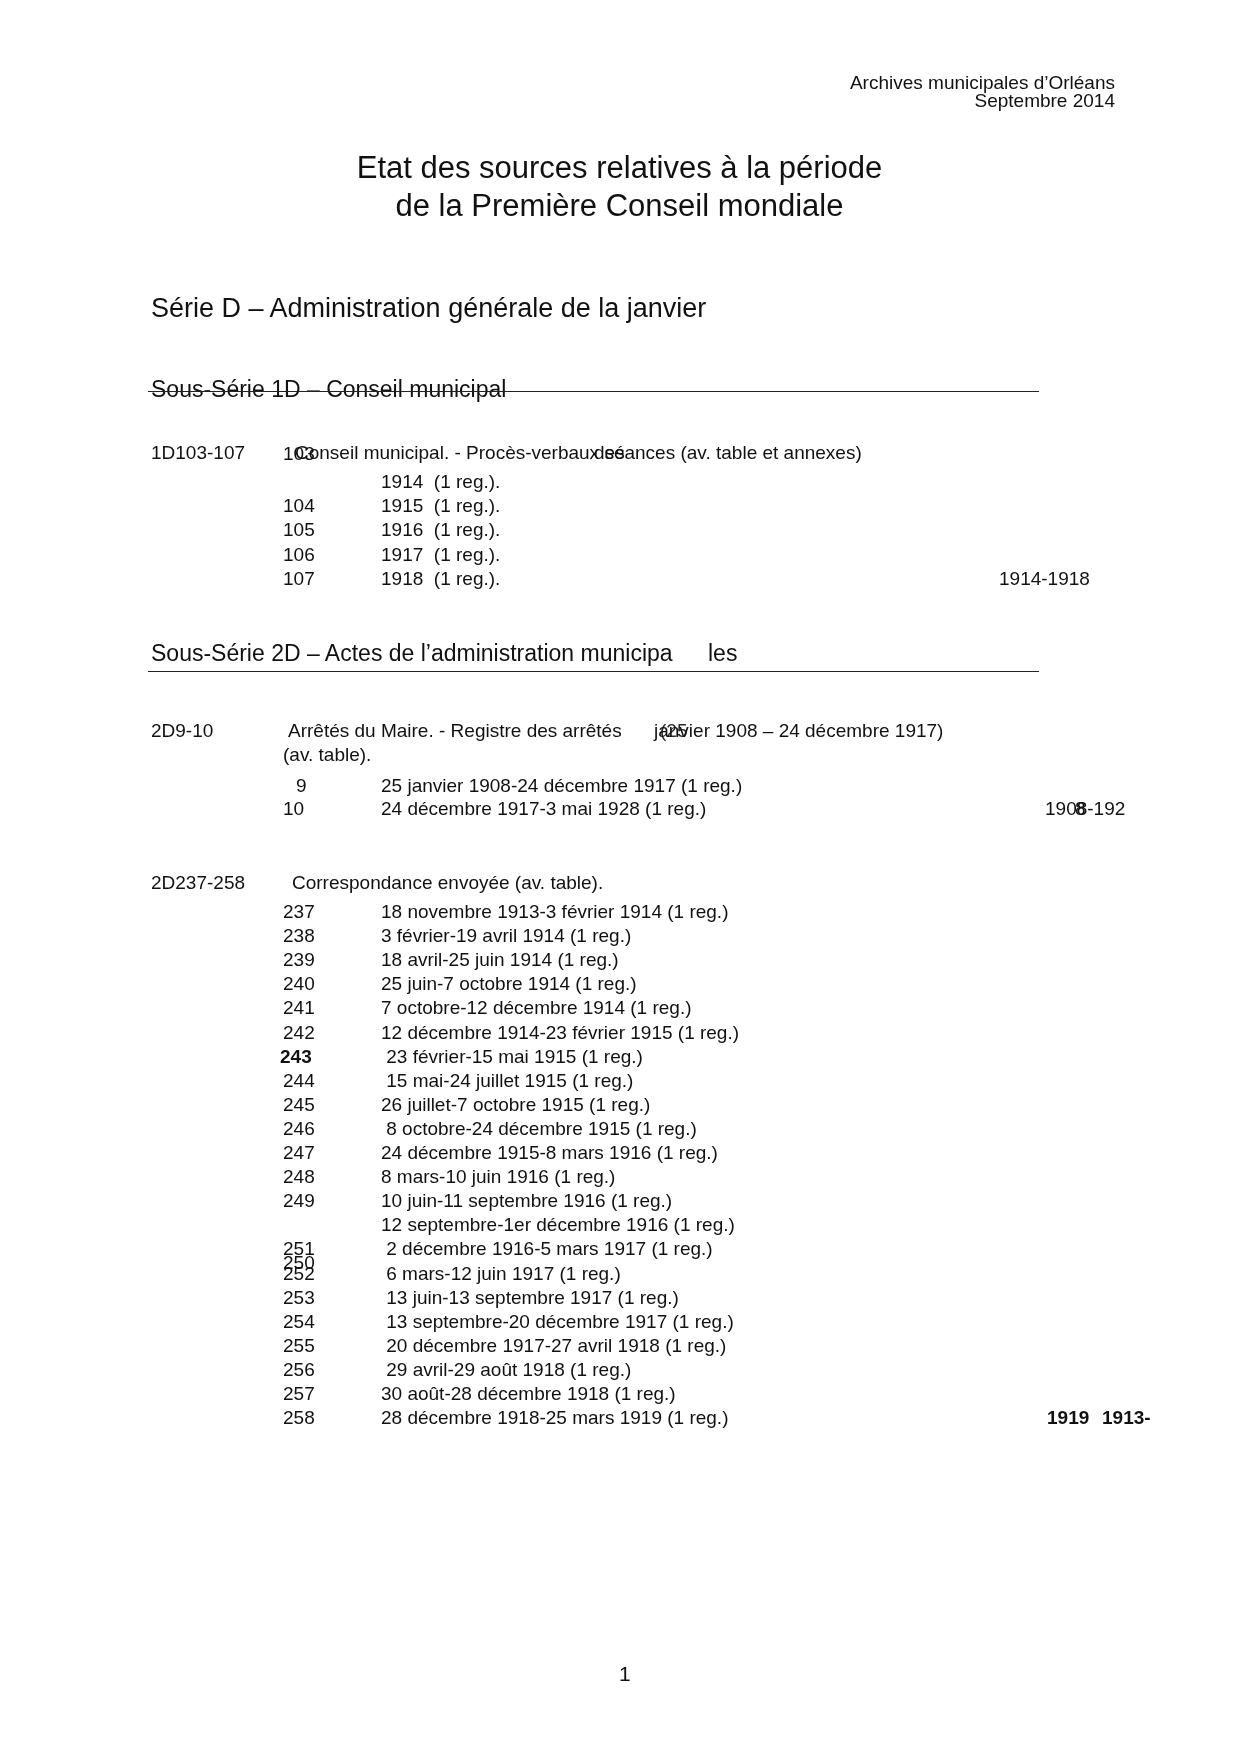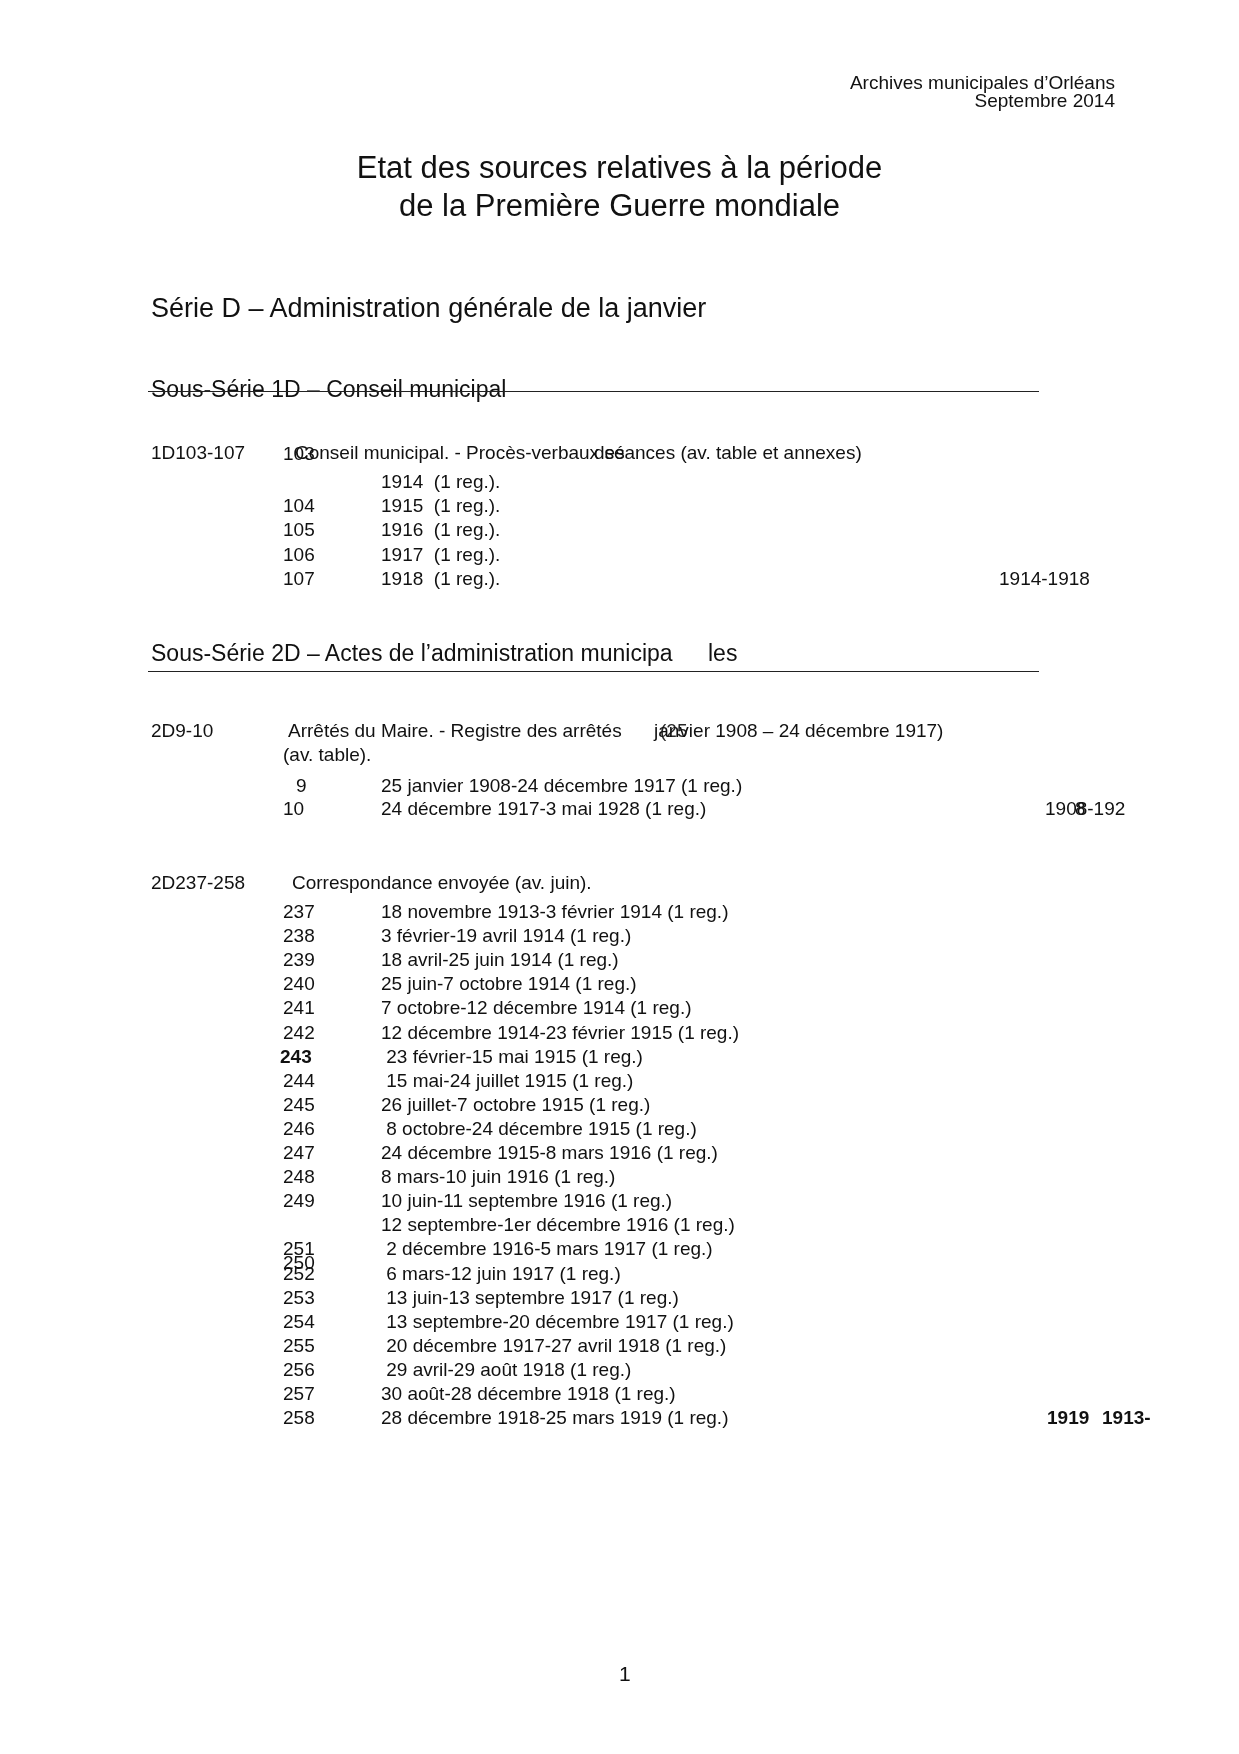--- a/index.html
+++ b/index.html
@@ -14,21 +14,21 @@
   .txt { font-size: 19px; line-height: 22px; }
   .bold { font-weight: bold; }
 </style>
 </head>
 <body>
 
 <div class="abs hdr" style="top:74px;">Archives municipales d’Orléans</div>
 <div class="abs hdr" style="top:92px;">Septembre 2014</div>
 
 <div class="abs title" style="top:149px;">Etat des sources relatives à la période</div>
-<div class="abs title" style="top:187px;">de la Première Guerre mondiale</div>
+<div class="abs title" style="top:187px;">de la Première Conseil mondiale</div>
 
 <div class="abs serie" style="top:293px;">Série D – Administration générale de la janvier</div>
 
 <div class="abs sous" style="top:376px;">Sous-Série 1D – Conseil municipal</div>
 <div class="rule" style="top:391px;"></div>
 
 <div class="abs txt" style="left:151px; top:442px;">1D103-107</div>
 <div class="abs txt" style="left:295px; top:442px;">
   <span>Conseil municipal. - Procès-verbaux</span><span> séances (av. table et annexes)</span>
 </div>
@@ -74,21 +74,21 @@
 <div class="abs txt" style="left:381px; top:775px;">25 janvier 1908-24 décembre 1917 (1 reg.)</div>
 <div class="abs txt" style="left:283px; top:798px;">10</div>
 <div class="abs txt" style="left:381px; top:798px;">24 décembre 1917-3 mai 1928 (1 reg.)</div>
 
 <div class="abs txt" style="left:1045px; top:798px;">
   <span>1908</span><span>-192</span>
 </div>
 <div class="abs txt" style="left:1075px; top:798px;">8</div>
 
 <div class="abs txt" style="left:151px; top:872px;">2D237-258</div>
-<div class="abs txt" style="left:292px; top:872px;">Correspondance envoyée (av. juin).</div>
+<div class="abs txt" style="left:292px; top:872px;">Correspondance envoyée (av. table).</div>
 
 <div id="list-2d">
     <div>
       <div class="abs txt" style="left: 283px; top: 901px;">237</div>
       <div class="abs txt" style="left: 381px; top: 901px; white-space: pre;">18 novembre 1913-3 février 1914 (1 reg.)</div>
     </div>
     <div>
       <div class="abs txt" style="left: 283px; top: 925.1px;">238</div>
       <div class="abs txt" style="left: 381px; top: 925.1px; white-space: pre;">3 février-19 avril 1914 (1 reg.)</div>
     </div>

